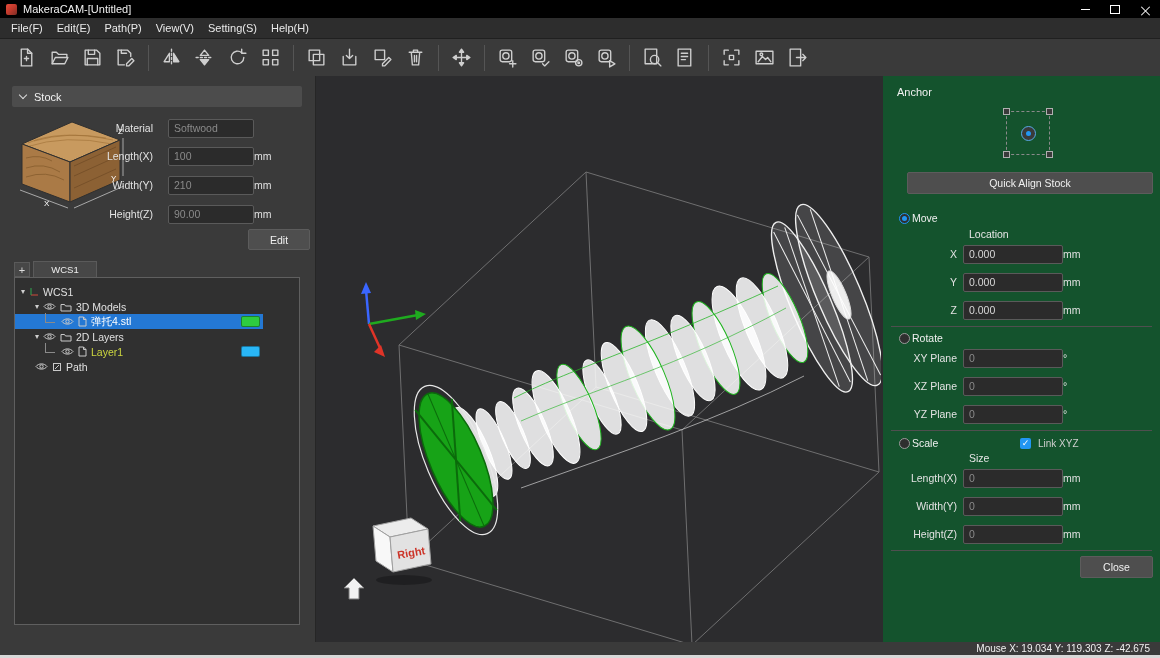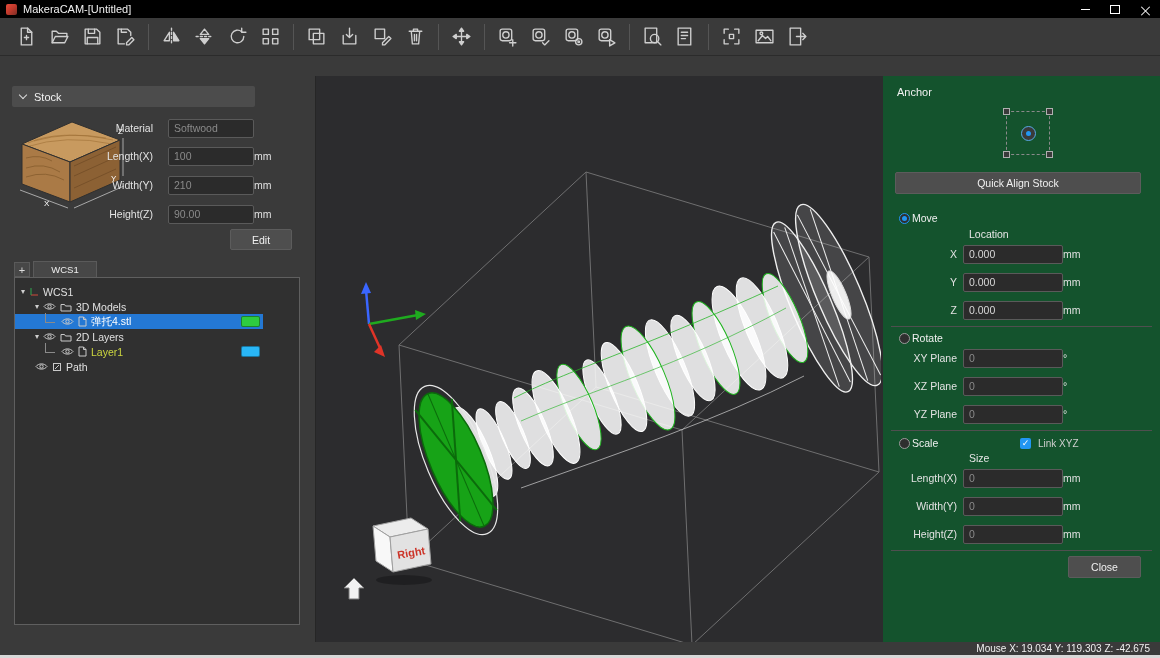--- a/index.html
+++ b/index.html
@@ -24,30 +24,30 @@
   .tb-btn{width:33px;height:30px;display:flex;align-items:center;justify-content:center;}
   .tb-sep{width:1px;height:26px;background:#555;margin:0 6px;}
   .ticon{stroke:#cfcfcf;fill:none;stroke-width:1.3;stroke-linecap:round;stroke-linejoin:round;}
   
   .left-panel{position:absolute;top:76px;left:0;width:315px;bottom:15px;background:#3a3a3a;}
   .viewport{position:absolute;top:76px;left:315px;width:567px;bottom:15px;background:#2c2c2e;border-left:1px solid #262626;border-right:1px solid #262626;}
   .right-panel{position:absolute;top:76px;left:883px;right:0;bottom:15px;background:#14532d;}
   .statusbar{position:absolute;left:0;right:0;bottom:3px;height:13px;background:#3a3a3a;display:flex;justify-content:flex-end;align-items:center;padding-right:10px;font-size:10px;color:#f0f0f0;}
   .bottom-edge{position:absolute;left:0;right:0;bottom:0;height:3px;background:#d8d8d8;}
   
-  .stock-header{position:absolute;top:10px;left:12px;width:243px;height:21px;background:#4c4c4c;border-radius:2px;display:flex;align-items:center;font-size:11px;color:#f2f2f2;padding-left:8px;box-sizing:border-box;}
+  .stock-header{position:absolute;top:10px;left:12px;width:290px;height:21px;background:#4c4c4c;border-radius:2px;display:flex;align-items:center;font-size:11px;color:#f2f2f2;padding-left:8px;box-sizing:border-box;}
   .chev-down{width:5px;height:5px;border-right:1px solid #dcdcdc;border-bottom:1px solid #dcdcdc;transform:rotate(45deg);margin-right:8px;margin-top:-3px;}
   .srow{position:absolute;left:0;width:312px;height:20px;display:flex;align-items:center;font-size:10.5px;}
   .flabel{flex:0 0 168px;text-align:right;padding-right:15px;color:#e2e2e2;box-sizing:border-box;}
   .inp{background:#2b2b2b;border:1px solid #5a5a5a;border-radius:2px;height:17px;display:flex;align-items:center;padding:0 5px;font-size:10.5px;color:#d8d8d8;}
   .inp.dis{color:#8a8a8a;}
   .srow .inp{flex:0 0 74px;}
   .unit{color:#e0e0e0;font-size:10.5px;}
-  .btn{background:#4e4e4e;border:1px solid #5c5c5c;border-radius:2px;color:#f0f0f0;font-size:10.5px;display:flex;align-items:center;justify-content:center;box-sizing:border-box;}
-  .edit-btn{position:absolute;top:153px;left:230px;width:62px;height:21px;}
+  .btn{background:#4e4e4e;border:1px solid #5c5c5c;border-radius:2px;color:#f0f0f0;font-size:10.5px;display:flex;align-items:center;justify-content:center;box-sizing:border-box;margin-left:12px;}
+  .edit-btn{position:absolute;top:153px;left:236px;width:62px;height:21px;}
   .plus-box{position:absolute;top:186px;left:14px;width:16px;height:15px;background:#474747;border:1px solid #5a5a5a;color:#ddd;font-size:11px;display:flex;align-items:center;justify-content:center;box-sizing:border-box;}
   .wcs-tab{position:absolute;top:185px;left:33px;width:64px;height:16px;background:#474747;border:1px solid #5a5a5a;border-bottom:none;color:#eee;font-size:9.5px;display:flex;align-items:center;justify-content:center;box-sizing:border-box;}
   .tree{position:absolute;top:201px;left:14px;width:286px;height:348px;background:#303030;border:1px solid #5f5f5f;box-sizing:border-box;padding-top:6px;}
   .trow{height:15px;display:flex;align-items:center;gap:4px;font-size:10.5px;color:#e0e0e0;}
   .trow.sel{background:#2478d4;color:#fff;}
   .tw-chev{font-size:8px;color:#cfcfcf;line-height:15px;}
   .tlabel{white-space:nowrap;}
   .lconn{width:9px;height:9px;border-left:1px solid #8a8a8a;border-bottom:1px solid #8a8a8a;margin:-8px 2px 0 0;}
   .micon{stroke:#c9c9c9;fill:none;stroke-width:1;}
   .swatch{width:17px;height:9px;border-radius:2px;margin-left:auto;margin-right:3px;border:1px solid rgba(0,0,0,.35);}
@@ -89,20 +89,28 @@
         </span>
       <span class="win-btn">
           <span class="max-glyph"></span>
         </span>
       <span class="win-btn">
           <span class="close-glyph"></span>
         </span>
     </div>
   </div>
 
+  <div class="menubar">
+    <span class="menu-item">File(F)</span>
+    <span class="menu-item">Edit(E)</span>
+    <span class="menu-item">Path(P)</span>
+    <span class="menu-item">View(V)</span>
+    <span class="menu-item">Setting(S)</span>
+    <span class="menu-item">Help(H)</span>
+  </div>
 
   <div class="toolbar">
     <span class="tb-btn">
         <svg class="ticon" width="21" height="21" viewBox="0 0 20 20">
           <path d="M5 2h6l4 4v12H5z"></path>
           <path d="M11 2v4h4"></path>
           <path d="M8 11h4M10 9v4"></path>
         </svg>
       </span>
     <span class="tb-btn">

